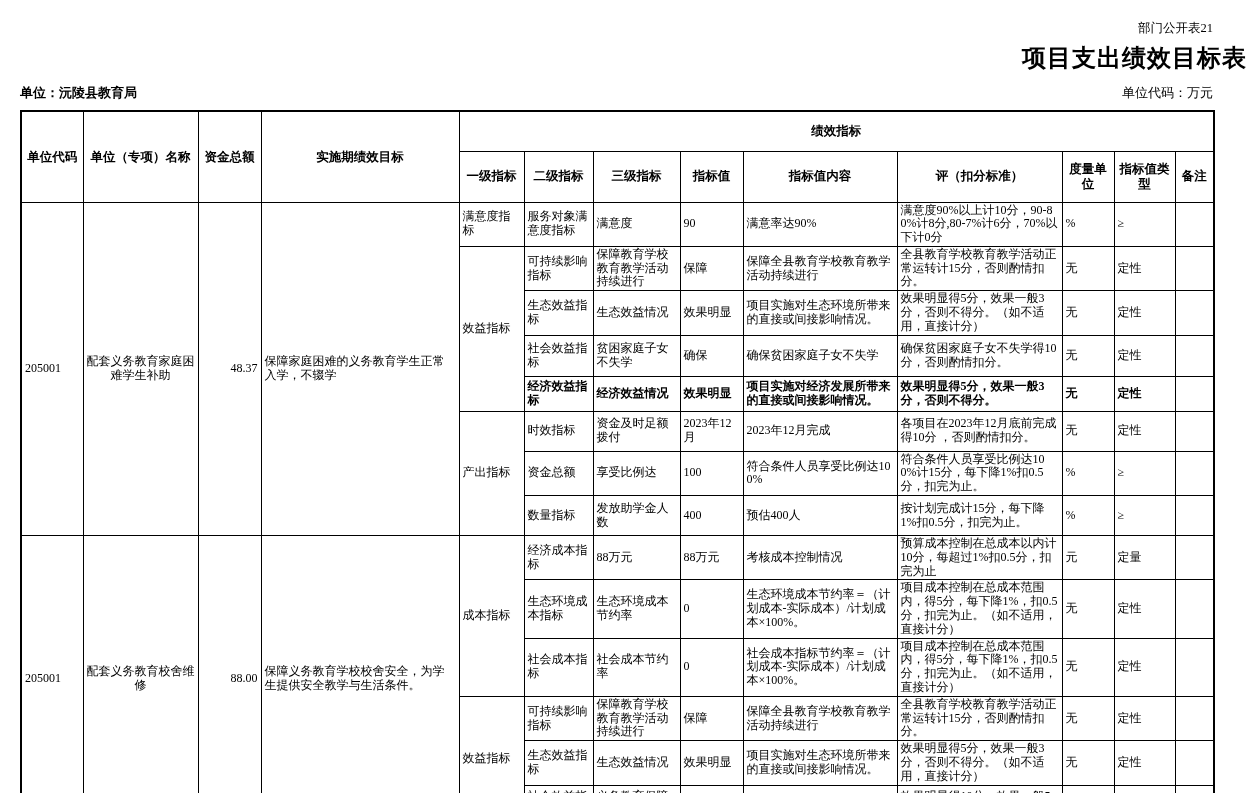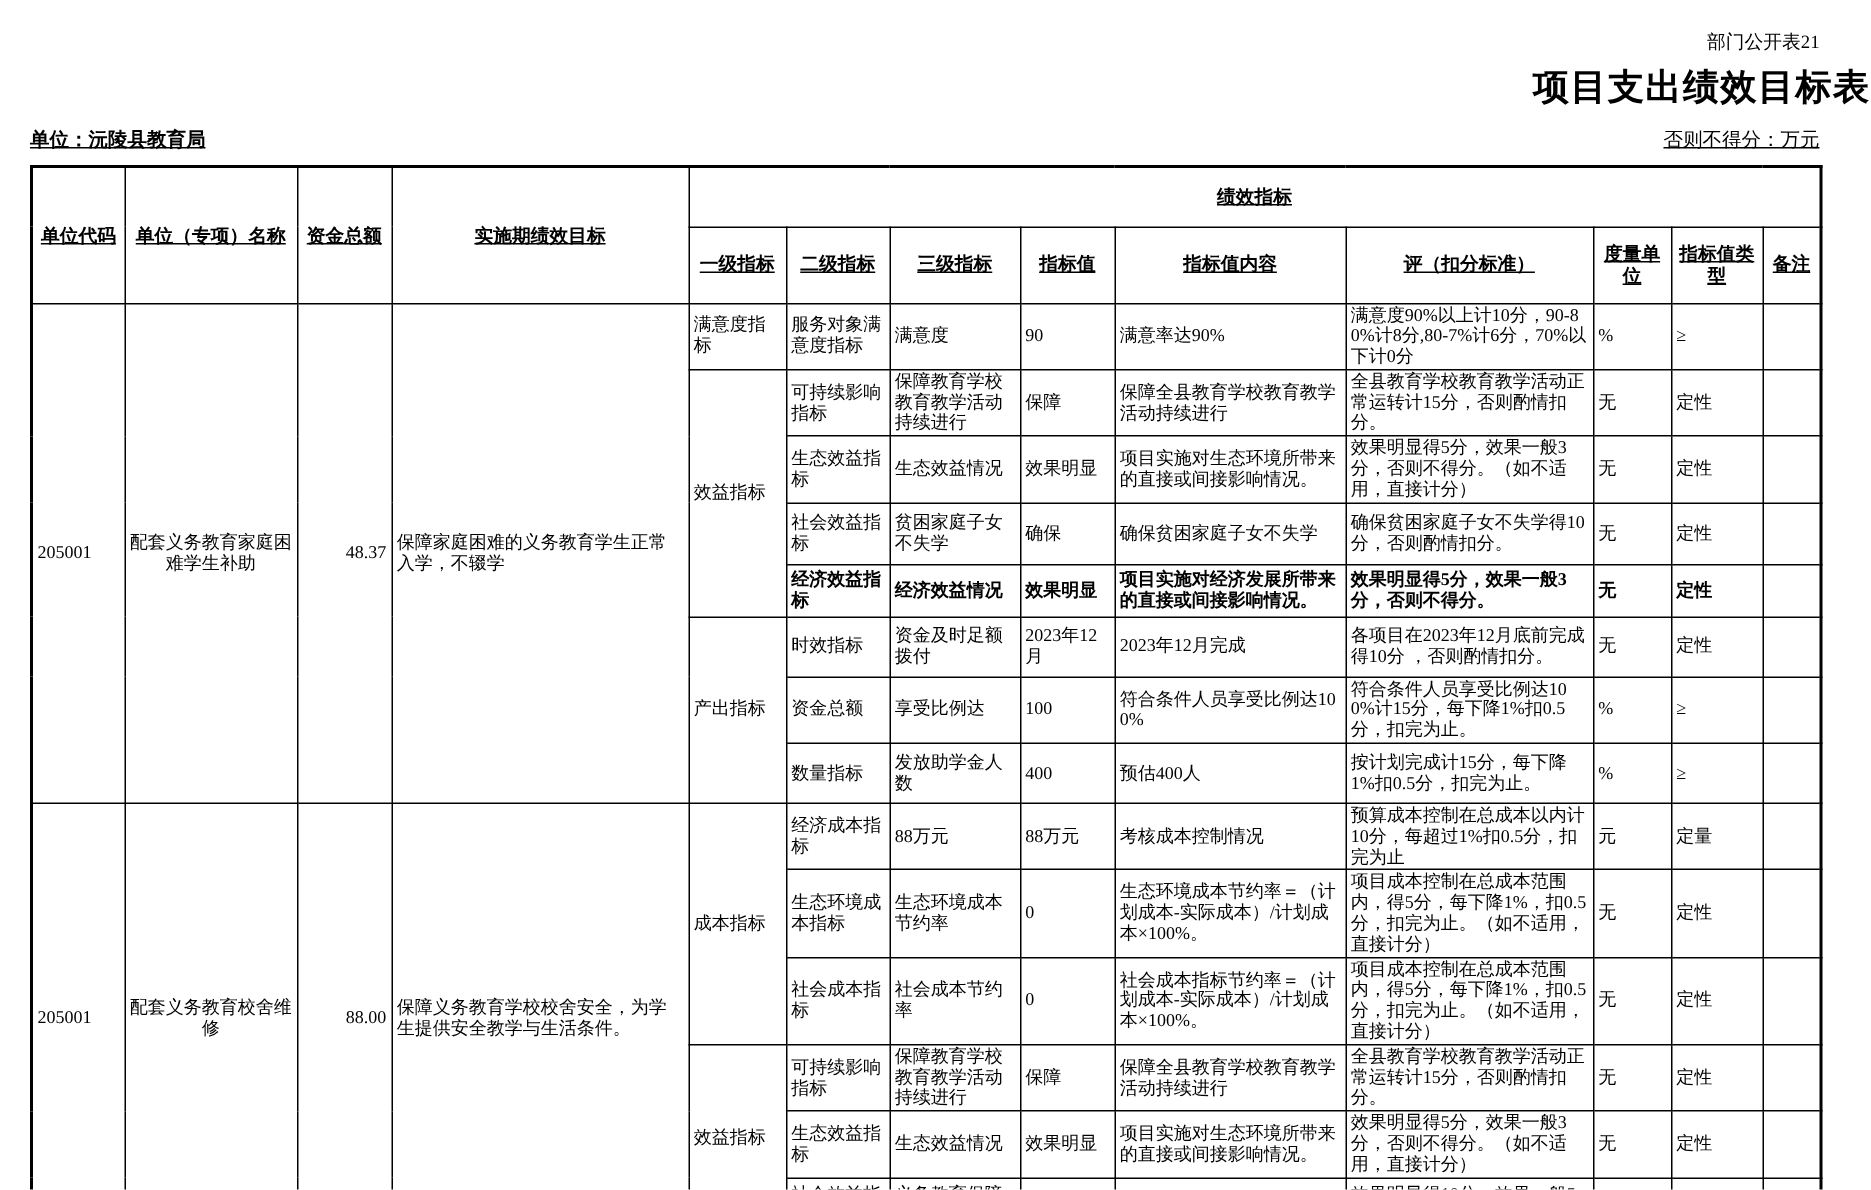--- a/index.html
+++ b/index.html
@@ -16,21 +16,21 @@
     font-size: 12.5px;
   }
   .doc-title {
     position: absolute; top: 42px; left: 0; width: 100%;
     text-align: right;
     font-size: 24px; font-weight: bold;
     letter-spacing: 1px;
   }
   .meta-line {
     position: absolute; top: 84px; left: 20px; right: 34px;
-    display: flex; justify-content: space-between; align-items: flex-end; text-decoration: underline;
+    display: flex; justify-content: space-between; align-items: flex-end;
   }
   .meta-unit { font-size: 13px; font-weight: bold; }
   .meta-amount { font-size: 13px; }
   .perf-table-wrap {
     position: absolute; top: 110px; left: 20px;
   }
   table.perf-table {
     border-collapse: collapse;
     table-layout: fixed;
     width: 1193px;
@@ -42,37 +42,36 @@
     line-height: 1.15;
     padding: 1px 3px;
     vertical-align: middle;
     overflow: hidden;
     word-break: break-all;
   }
   table.perf-table th {
     font-weight: bold;
     text-align: center;
     font-size: 12.5px;
-    text-decoration: underline;
   }
   tr.hdr-group th { height: 40px; }
   tr.hdr-sub th { height: 51px; }
   td.c-left   { text-align: left; }
   td.c-center { text-align: center; }
   td.c-right  { text-align: right; }
   tbody tr { height: 37px; }
 </style>
 </head>
 <body>
 
 <div class="doc-number">部门公开表21</div>
 <div class="doc-title">项目支出绩效目标表</div>
 <div class="meta-line">
   <span class="meta-unit">单位：沅陵县教育局</span>
-  <span class="meta-amount">否则不得分：万元</span>
+  <span class="meta-amount">单位代码：万元</span>
 </div>
 
 <div class="perf-table-wrap">
   <table class="perf-table">
     <colgroup>
       <col style="width:62px">
         <col style="width:115px">
         <col style="width:63px">
         <col style="width:198px">
       <col style="width:65px">

